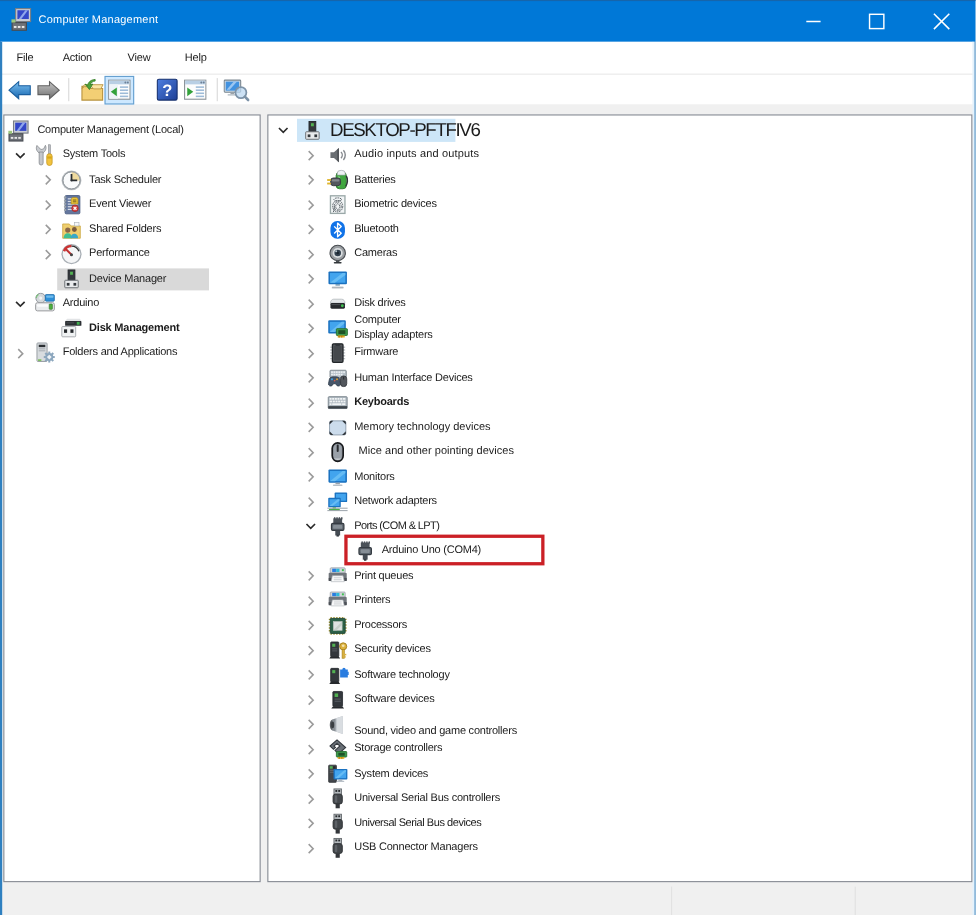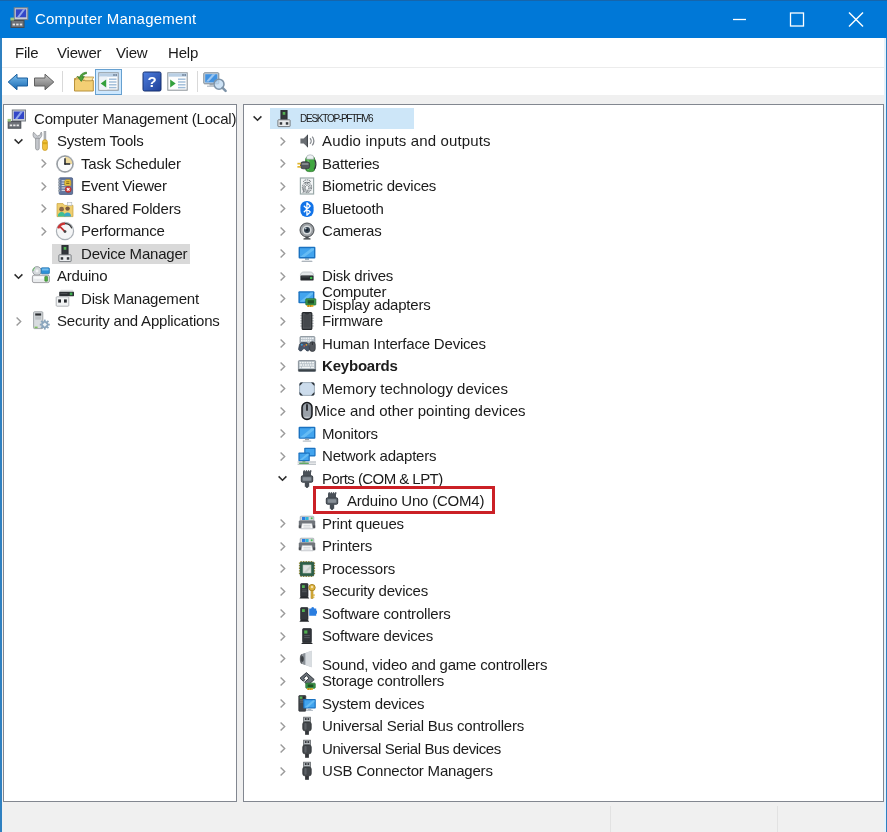--- a/index.html
+++ b/index.html
@@ -1,17 +1,17 @@
 <!DOCTYPE html>
 <html><head><meta charset="utf-8"><style>
 html,body{margin:0;padding:0;}
 body{width:887px;height:832px;position:relative;overflow:hidden;
  font-family:"Liberation Sans",sans-serif;background:#f0f0f0;}
 .abs{position:absolute;}
-.txt{position:absolute;height:22px;line-height:22px;font-size:15px;color:#1b1b1b;
+.txt{position:absolute;height:22px;line-height:22px;font-size:10px;color:#1b1b1b;
  letter-spacing:-0.2px;white-space:nowrap;}
 svg{position:absolute;display:block;}
 </style></head><body>
 
 <div class="abs" style="left:0;top:0;width:887px;height:38px;background:#0078d7;"></div>
 <div class="abs" style="left:0;top:0;width:887px;height:1px;background:#1665ab;"></div>
 <div class="abs" style="left:1px;top:38px;width:884px;height:29px;background:#ffffff;"></div>
 <div class="abs" style="left:1px;top:67px;width:884px;height:1px;background:#ececec;"></div>
 <div class="abs" style="left:1px;top:68px;width:884px;height:27px;background:#ffffff;"></div>
 <div class="abs" style="left:1px;top:95px;width:884px;height:737px;background:#f0f0f0;"></div>
@@ -29,21 +29,21 @@
 <rect x="4.2" y="0.8" width="13.6" height="11.8" fill="#c9cdd4" stroke="#787e86"></rect>
 <rect x="5.8" y="2.3" width="10.4" height="8.0" fill="#3347c8"></rect>
 <path d="M7 10.3 L13 2.3 h2.4 L9.4 10.3z" fill="#8fa6ec"></path>
 <rect x="1" y="13.5" width="13" height="7" fill="#6e7278" stroke="#474b51"></rect>
 <rect x="2.6" y="16.6" width="2.4" height="1.8" fill="#e8e8e8"></rect>
 <rect x="6.2" y="16.6" width="2.4" height="1.8" fill="#e8e8e8"></rect>
 <rect x="9.8" y="16.6" width="2.4" height="1.8" fill="#e8e8e8"></rect>
 <rect x="0.4" y="10.6" width="3.6" height="2.9" fill="#9ec77e"></rect>
 </svg>
 <div class="txt" style="left:15px;top:42px;">File</div>
-<div class="txt" style="left:57px;top:42px;">Viewer</div>
+<div class="txt" style="left:57px;top:42px;">Action</div>
 <div class="txt" style="left:116px;top:42px;">View</div>
 <div class="txt" style="left:168px;top:42px;">Help</div>
 <div class="abs" style="left:62px;top:71px;width:1px;height:21px;background:#d9d9d9;"></div>
 <div class="abs" style="left:197px;top:71px;width:1px;height:21px;background:#d9d9d9;"></div>
 <div class="abs" style="left:95px;top:68.5px;width:27px;height:26px;background:#cde8ff;border:1px solid #66a0d0;box-sizing:border-box;"></div>
 <svg style="left:7px;top:73px;" width="22" height="18" viewBox="0 0 22 18">
 <defs>
       <linearGradient id="bga" x1="0" y1="0" x2="0" y2="1">
 <stop offset="0" stop-color="#7cc0f0"></stop>
         <stop offset="1" stop-color="#1566b0"></stop>
@@ -218,21 +218,21 @@
 <div class="txt" style="left:57px;top:265.0px;">Arduino</div>
 <svg style="left:55px;top:288.5px;" width="20" height="20" viewBox="0 0 20 20">
     <path d="M4.2 2.8 L6 0.8 H17.6 L19 2.8z" fill="#e2e4e6"></path>
 <rect x="4.2" y="2.8" width="14.8" height="4.4" rx="0.6" fill="#2b2f33"></rect>
 <rect x="14.8" y="3.6" width="2.6" height="2.6" fill="#3fae4f"></rect>
 <rect x="5.4" y="4" width="7" height="1" fill="#4a4e52"></rect>
 <rect x="1.2" y="7.8" width="12.6" height="9.4" rx="0.8" fill="#f0f2f3" stroke="#a8acb0" stroke-width="0.9"></rect>
 <rect x="3.2" y="10.4" width="2.8" height="3.2" fill="#26292d"></rect>
 <rect x="9" y="10.4" width="2.8" height="3.2" fill="#26292d"></rect>
   </svg>
-<div class="txt" style="left:81px;top:287.5px;">Disk Management</div>
+<div class="txt" style="left:81px;top:287.5px;font-weight:bold;">Disk Management</div>
 <svg style="left:12.5px;top:315.5px;" width="11" height="11" viewBox="0 0 11 11">
     <path d="M3.6 1.4 L7.7 5.5 L3.6 9.6" fill="none" stroke="#9b9b9b" stroke-width="1.4"></path>
   </svg>
 <svg style="left:31px;top:311.0px;" width="20" height="20" viewBox="0 0 20 20">
     <rect x="2.6" y="0.8" width="9.2" height="16.8" rx="0.8" fill="#d8dcdf" stroke="#989ea3" stroke-width="0.9"></rect>
 <rect x="4.2" y="2.4" width="6" height="2.2" fill="#2b2f33"></rect>
 <rect x="4.2" y="5.6" width="6" height="1" fill="#aab0b5"></rect>
 <rect x="4.2" y="7.4" width="6" height="1" fill="#aab0b5"></rect>
 <rect x="3.6" y="15.6" width="3" height="1.6" fill="#7fbf5f"></rect>
 <g fill="#8ba6bd">
@@ -241,33 +241,33 @@
       <rect x="12.9" y="16.6" width="1.8" height="2"></rect>
 <rect x="8.8" y="12.7" width="2" height="1.8"></rect>
       <rect x="16.8" y="12.7" width="2" height="1.8"></rect>
 <rect x="9.9" y="9.7" width="1.8" height="1.8" transform="rotate(45 10.8 10.6)"></rect>
 <rect x="15.9" y="9.7" width="1.8" height="1.8" transform="rotate(45 16.8 10.6)"></rect>
 <rect x="9.9" y="15.7" width="1.8" height="1.8" transform="rotate(45 10.8 16.6)"></rect>
 <rect x="15.9" y="15.7" width="1.8" height="1.8" transform="rotate(45 16.8 16.6)"></rect>
     </g>
 <path d="M13.8 11.4 l2.2 2.2 -2.2 2.2 -2.2-2.2z" fill="#eef2f5"></path>
   </svg>
-<div class="txt" style="left:57px;top:310.0px;">Security and Applications</div>
+<div class="txt" style="left:57px;top:310.0px;">Folders and Applications</div>
 <div class="abs" style="left:269.5px;top:108.0px;width:144px;height:21px;background:#cde6f8;"></div>
 <svg style="left:251.5px;top:113.0px;" width="11" height="11" viewBox="0 0 11 11">
     <path d="M1.6 3.4 L5.5 7.3 L9.4 3.4" fill="none" stroke="#2b2b2b" stroke-width="1.5"></path>
   </svg>
 <svg style="left:274px;top:108.5px;" width="20" height="20" viewBox="0 0 20 20">
     <rect x="6.9" y="1.4" width="6.2" height="9.4" fill="#33373c" stroke="#202428" stroke-width="0.8"></rect>
 <rect x="8.7" y="3" width="2.6" height="2.8" fill="#52b152"></rect>
 <rect x="3.9" y="10.8" width="12.2" height="6.8" rx="0.6" fill="#e9ebed" stroke="#6a6e73" stroke-width="0.9"></rect>
 <rect x="5.7" y="13.2" width="2.5" height="2.5" fill="#33373c"></rect>
 <rect x="11.8" y="13.2" width="2.5" height="2.5" fill="#33373c"></rect>
   </svg>
-<div class="txt" style="left:300px;top:107.5px;letter-spacing:-1.25px;font-size:10px;">DESKTOP-PFTFIV6</div>
+<div class="txt" style="left:300px;top:107.5px;letter-spacing:-1.25px;font-size:17px;">DESKTOP-PFTFIV6</div>
 <svg style="left:276.5px;top:135.5px;" width="11" height="11" viewBox="0 0 11 11">
     <path d="M3.6 1.4 L7.7 5.5 L3.6 9.6" fill="none" stroke="#9b9b9b" stroke-width="1.4"></path>
   </svg>
 <svg style="left:297px;top:131.0px;" width="20" height="20" viewBox="0 0 20 20">
     <path d="M3.4 7.4 h3.2 L11 3.6 V16.4 L6.6 12.6 H3.4z" fill="#6a6e73"></path>
 <path d="M9.8 4.6 L11 3.6 V16.4 L9.8 15.4z" fill="#43474c"></path>
 <path d="M13 7.2 a4 4 0 0 1 0 5.6 M15.2 5.6 a6.6 6.6 0 0 1 0 8.8" fill="none" stroke="#85898e" stroke-width="1.3"></path>
   </svg>
 <div class="txt" style="left:322px;top:130.0px;letter-spacing:0.15px;">Audio inputs and outputs</div>
 <svg style="left:276.5px;top:158.0px;" width="11" height="11" viewBox="0 0 11 11">
@@ -440,21 +440,21 @@
 <div class="txt" style="left:322px;top:377.5px;letter-spacing:0.0px;">Memory technology devices</div>
 <svg style="left:276.5px;top:405.5px;" width="11" height="11" viewBox="0 0 11 11">
     <path d="M3.6 1.4 L7.7 5.5 L3.6 9.6" fill="none" stroke="#9b9b9b" stroke-width="1.4"></path>
   </svg>
 <svg style="left:297px;top:401.0px;" width="20" height="20" viewBox="0 0 20 20">
     <rect x="5" y="1.6" width="10" height="16.8" rx="5" fill="#858b93" stroke="#17191c" stroke-width="1.5"></rect>
 <rect x="6.4" y="3" width="7.2" height="14" rx="3.6" fill="#9aa1a9"></rect>
 <rect x="9.1" y="3" width="1.8" height="7" rx="0.9" fill="#26292d"></rect>
 <path d="M6.2 15.8 a4.8 3.4 0 0 0 7.6 0z" fill="#c8cdd2"></path>
   </svg>
-<div class="txt" style="left:314px;top:400.0px;letter-spacing:0.02px;">Mice and other pointing devices</div>
+<div class="txt" style="left:326px;top:400.0px;letter-spacing:0.02px;">Mice and other pointing devices</div>
 <svg style="left:276.5px;top:428.0px;" width="11" height="11" viewBox="0 0 11 11">
     <path d="M3.6 1.4 L7.7 5.5 L3.6 9.6" fill="none" stroke="#9b9b9b" stroke-width="1.4"></path>
   </svg>
 <svg style="left:297px;top:423.5px;" width="20" height="20" viewBox="0 0 20 20">
     <rect x="1.6" y="2.8" width="16.8" height="12" rx="1" fill="#1b72c0"></rect>
 <rect x="3" y="4.2" width="14" height="9.2" fill="#42a4ee"></rect>
 <path d="M3 13.4 L14.4 4.2 h2.6 V6 L7.6 13.4z" fill="#66bcf4"></path>
 <rect x="8" y="14.8" width="4" height="1.4" fill="#9aa2aa"></rect>
 <rect x="5.6" y="16.4" width="8.8" height="1.4" rx="0.7" fill="#b8c0c8"></rect>
   </svg>
@@ -565,21 +565,21 @@
 <div class="txt" style="left:322px;top:580.0px;">Security devices</div>
 <svg style="left:276.5px;top:608.0px;" width="11" height="11" viewBox="0 0 11 11">
     <path d="M3.6 1.4 L7.7 5.5 L3.6 9.6" fill="none" stroke="#9b9b9b" stroke-width="1.4"></path>
   </svg>
 <svg style="left:297px;top:603.5px;" width="20" height="20" viewBox="0 0 20 20">
     <rect x="3.6" y="3.6" width="7.4" height="12.4" rx="0.8" fill="#33373c" stroke="#202428" stroke-width="0.7"></rect>
 <rect x="5" y="5.2" width="2.8" height="2.8" fill="#52b152"></rect>
 <path d="M2.4 17.8 l1.2-1.8 h7.4 l1.2 1.8z" fill="#26292d"></path>
 <path d="M12.2 4.6 h2 a1.5 1.5 0 1 1 3 0 h2 v2.2 a1.5 1.5 0 1 1 0 2.8 v2.2 h-7z" fill="#2a7de0"></path>
   </svg>
-<div class="txt" style="left:322px;top:602.5px;">Software controllers</div>
+<div class="txt" style="left:322px;top:602.5px;">Software technology</div>
 <svg style="left:276.5px;top:630.5px;" width="11" height="11" viewBox="0 0 11 11">
     <path d="M3.6 1.4 L7.7 5.5 L3.6 9.6" fill="none" stroke="#9b9b9b" stroke-width="1.4"></path>
   </svg>
 <svg style="left:297px;top:626.0px;" width="20" height="20" viewBox="0 0 20 20">
     <rect x="5.6" y="2.6" width="8.8" height="13.6" rx="0.8" fill="#33373c" stroke="#202428" stroke-width="0.7"></rect>
 <rect x="7.2" y="4.4" width="3.2" height="3.2" fill="#52b152"></rect>
 <rect x="7.2" y="9" width="5.6" height="1.1" fill="#53575d"></rect>
 <rect x="7.2" y="11" width="5.6" height="1.1" fill="#53575d"></rect>
 <path d="M4.2 18 l1.4-1.8 h8.8 l1.4 1.8z" fill="#26292d"></path>
   </svg>

